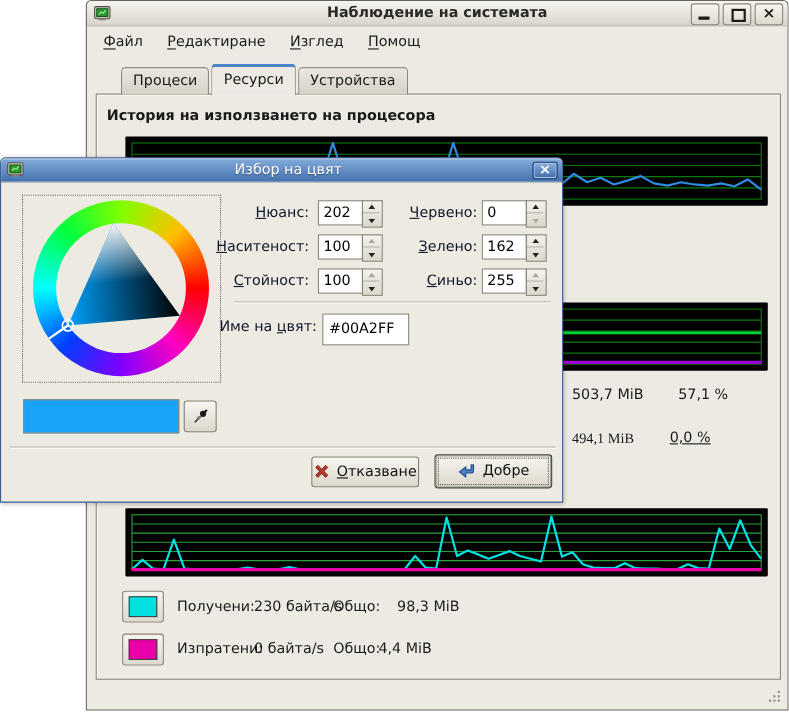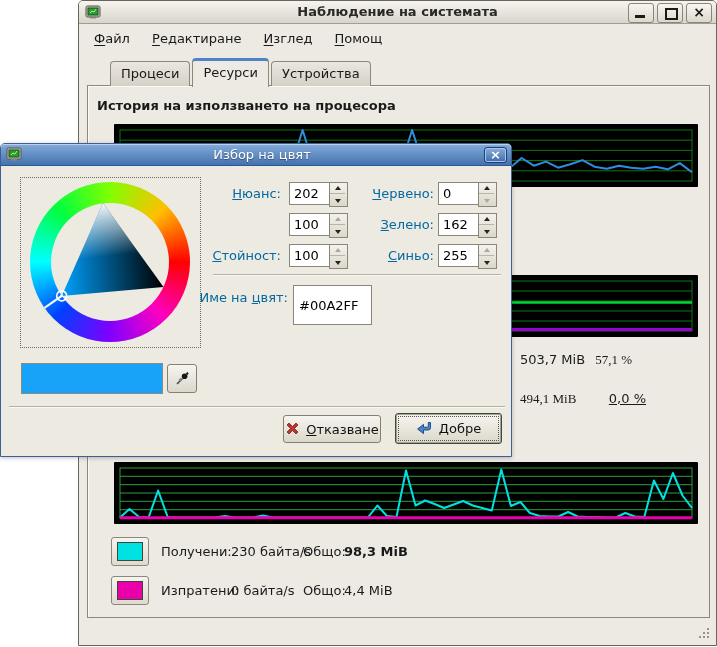--- a/index.html
+++ b/index.html
@@ -53,21 +53,21 @@
              text-shadow:0 1px 1px rgba(0,0,0,.4);margin-left:12px;}
   .dlg-close{right:4px;top:3px;width:23px;height:16px;border:1px solid #1c4076;border-radius:3px;
              background:linear-gradient(#89aedc,#3f6dab);box-shadow:inset 0 0 0 1px #a9c6e8;
              color:#fff;font-weight:bold;font-size:13px;line-height:14px;text-align:center;cursor:pointer;}
   .wheel-frame{left:19px;top:33px;width:181px;height:171px;border:1px dotted #6f6a60;}
   .hue-ring{left:9px;top:4px;width:160px;height:160px;border-radius:50%;
     background:conic-gradient(from 0deg,#80ff00,#ffbf00 45deg,#ff0000 90deg,#ff00bf 135deg,
                #8000ff 180deg,#0040ff 225deg,#00ffff 270deg,#00ff40 315deg,#80ff00 360deg);}
   .hue-hole{left:30px;top:25px;width:118px;height:118px;border-radius:50%;background:#edeae2;}
   .wheel-svg{left:9px;top:4px;}
-  .dlg-label{width:170px;text-align:right;color:#0369a1;}
+  .dlg-label{width:170px;text-align:right;color:#0f172a;}
   .spinfield{width:57px;height:23px;}
   .spin-entry{position:absolute;left:0;top:0;width:41px;height:23px;border:1px solid #8b857a;
               background:#fff;font:13px "DejaVu Sans","Liberation Sans",sans-serif;
               padding:2px 4px;box-sizing:border-box;}
   .spins{position:absolute;left:40px;top:0;width:17px;height:23px;border:1px solid #8b857a;
          background:linear-gradient(#f4f2ec,#dbd7cc);}
   .spin-half{position:absolute;left:0;width:15px;height:10px;display:flex;
              align-items:center;justify-content:center;cursor:pointer;}
   .spin-up{top:0;border-bottom:1px solid #b9b4a9;}
   .spin-down{bottom:0;}
@@ -148,42 +148,42 @@
           <line x1="6" y1="16.0" x2="578" y2="16.0" stroke="#0c7a0c" stroke-width="1"></line>
           <line x1="6" y1="26.0" x2="578" y2="26.0" stroke="#0c7a0c" stroke-width="1"></line>
           <line x1="6" y1="36.0" x2="578" y2="36.0" stroke="#0c7a0c" stroke-width="1"></line>
           <line x1="6" y1="46.0" x2="578" y2="46.0" stroke="#0c7a0c" stroke-width="1"></line>
           <rect x="6" y="6" width="572" height="50" fill="none" stroke="#0c7a0c" stroke-width="1"></rect>
           <polyline points="6.0,27.5 29.8,27.5 53.7,27.5 77.5,27.5 101.3,27.5 125.2,27.5 149.0,27.5 172.8,27.5 196.7,27.5 220.5,27.5 244.3,27.5 268.2,27.5 292.0,27.5 315.8,27.5 339.7,27.5 363.5,27.5 387.3,27.5 411.2,27.5 435.0,27.5 458.8,27.5 482.7,27.5 506.5,27.5 530.3,27.5 554.2,27.5 578.0,27.5" fill="none" stroke="#00d53c" stroke-width="2.5" stroke-linejoin="round"></polyline>
           <polyline points="6.0,54.5 29.8,54.5 53.7,54.5 77.5,54.5 101.3,54.5 125.2,54.5 149.0,54.5 172.8,54.5 196.7,54.5 220.5,54.5 244.3,54.5 268.2,54.5 292.0,54.5 315.8,54.5 339.7,54.5 363.5,54.5 387.3,54.5 411.2,54.5 435.0,54.5 458.8,54.5 482.7,54.5 506.5,54.5 530.3,54.5 554.2,54.5 578.0,54.5" fill="none" stroke="#9c00d6" stroke-width="3" stroke-linejoin="round"></polyline>
         </svg></div>
 
     <div class="abs stat-amount" style="left:441px;top:351px;">503,7 MiB</div>
-    <div class="abs stat-pct" style="left:456px;top:351px;font-family:Liberation Serif, serif;">57,1 %</div>
+    <div class="abs stat-pct" style="left:486px;top:351px;">57,1 %</div>
     <div class="abs stat-amount" style="left:441px;top:390px;font-family:Liberation Serif, serif;">494,1 MiB</div>
     <div class="abs stat-pct" style="left:470px;top:390px;text-decoration:underline;">0,0 %</div>
 
     <div id="net-chart" class="chart abs"><svg xmlns="http://www.w3.org/2000/svg" width="584" height="62">
           <line x1="6" y1="14.3" x2="578" y2="14.3" stroke="#28a23c" stroke-width="1"></line>
           <line x1="6" y1="22.7" x2="578" y2="22.7" stroke="#28a23c" stroke-width="1"></line>
           <line x1="6" y1="31.0" x2="578" y2="31.0" stroke="#28a23c" stroke-width="1"></line>
           <line x1="6" y1="39.3" x2="578" y2="39.3" stroke="#28a23c" stroke-width="1"></line>
           <line x1="6" y1="47.7" x2="578" y2="47.7" stroke="#28a23c" stroke-width="1"></line>
           <rect x="6" y="6" width="572" height="50" fill="none" stroke="#28a23c" stroke-width="1"></rect>
           <polyline points="6.0,55.5 15.5,47.0 25.1,55.0 34.6,55.5 44.1,28.5 53.7,55.0 63.2,55.5 72.7,55.5 82.3,55.5 91.8,55.5 101.3,55.5 110.9,54.0 120.4,55.5 129.9,55.5 139.5,55.5 149.0,53.5 158.5,55.5 168.1,55.5 177.6,55.5 187.1,55.5 196.7,55.5 206.2,55.5 215.7,55.5 225.3,55.5 234.8,55.5 244.3,55.5 253.9,55.5 263.4,43.5 272.9,54.0 282.5,55.0 292.0,8.5 301.5,43.5 311.1,38.5 320.6,42.0 330.1,46.0 339.7,42.5 349.2,39.0 358.7,43.5 368.3,46.0 377.8,48.5 387.3,7.5 396.9,44.0 406.4,40.0 415.9,51.0 425.5,54.0 435.0,54.5 444.5,54.5 454.1,50.0 463.6,54.5 473.1,55.0 482.7,55.0 492.2,55.5 501.7,55.5 511.3,51.0 520.8,54.5 530.3,55.0 539.9,18.5 549.4,37.0 558.9,11.0 568.5,33.5 578.0,46.0" fill="none" stroke="#00e2e2" stroke-width="2" stroke-linejoin="round"></polyline>
           <polyline points="6.0,55.8 34.6,55.8 63.2,55.8 91.8,55.8 120.4,55.8 149.0,55.8 177.6,55.8 206.2,55.8 234.8,55.8 263.4,55.8 292.0,55.8 320.6,55.8 349.2,55.8 377.8,55.8 406.4,55.8 435.0,55.8 463.6,55.8 492.2,55.8 520.8,55.8 549.4,55.8 578.0,55.8" fill="none" stroke="#ea00ab" stroke-width="3" stroke-linejoin="round"></polyline>
         </svg></div>
 
     <div class="legend-btn abs" style="left:32px;top:536px;">
       <span class="legend-swatch" style="background: rgb(0, 226, 226);"></span>
     </div>
     <div class="abs" style="left:82px;top:543px;">Получени:</div>
     <div class="abs" style="left:152px;top:543px;">230 байта/s</div>
     <div class="abs" style="left:224px;top:543px;">Общо:</div>
-    <div class="abs" style="left:265px;top:543px;font-weight:bold;">98,3 MiB</div>
+    <div class="abs" style="left:282px;top:543px;">98,3 MiB</div>
 
     <div class="legend-btn abs" style="left:32px;top:575px;">
       <span class="legend-swatch" style="background: rgb(234, 0, 171);"></span>
     </div>
     <div class="abs" style="left:82px;top:582px;">Изпратени:</div>
     <div class="abs" style="left:152px;top:582px;">0 байта/s</div>
     <div class="abs" style="left:224px;top:582px;">Общо:</div>
     <div class="abs" style="left:265px;top:582px;">4,4 MiB</div>
 
     <svg class="grip abs" width="13" height="13" viewBox="0 0 13 13">
@@ -239,20 +239,21 @@
       <div class="spins">
           <div class="spin-half spin-up">
             <i class="arr up"></i>
           </div>
       <div class="spin-half spin-down">
             <i class="arr down"></i>
           </div>
         </div>
     </div>
 
+    <div class="dlg-label abs" style="left:110px;top:73px;"><u>Н</u>аситеност:</div>
     <div class="spinfield abs" style="left:288px;top:69px;">
       <input class="spin-entry" value="100" style="">
       <div class="spins">
           <div class="spin-half spin-up dim">
             <i class="arr up"></i>
           </div>
       <div class="spin-half spin-down">
             <i class="arr down"></i>
           </div>
         </div>
@@ -306,21 +307,21 @@
           </div>
       <div class="spin-half spin-down">
             <i class="arr down"></i>
           </div>
         </div>
     </div>
 
     <div class="sep abs" style="left:212px;top:130px;width:288px;"></div>
 
     <div class="dlg-label abs" style="left:117px;top:146px;">Име на <u>ц</u>вят:</div>
-    <input class="name-entry abs" style="left: 292px; top: 141px; width: 79px; height: 40px;" value="#00A2FF">
+    <input class="name-entry abs" style="left: 292px; top: 141px; width: 79px; height: 29px;" value="#00A2FF">
 
     <div class="color-preview abs" style="background: rgb(24, 163, 248);"></div>
 
     <div class="dropper-btn abs">
       <svg width="16" height="16" viewBox="0 0 16 16">
         <line x1="3" y1="13" x2="8.5" y2="7.5" stroke="#4a4a4a" stroke-width="1.6"></line>
         <path d="M7 9.5 l-1.6 -1.6" stroke="#8a8a8a" stroke-width="2.6"></path>
         <circle cx="10.6" cy="5.2" r="2.8" fill="#161616"></circle>
         <line x1="12.6" y1="3.2" x2="14" y2="1.8" stroke="#161616" stroke-width="2"></line>
       </svg>

